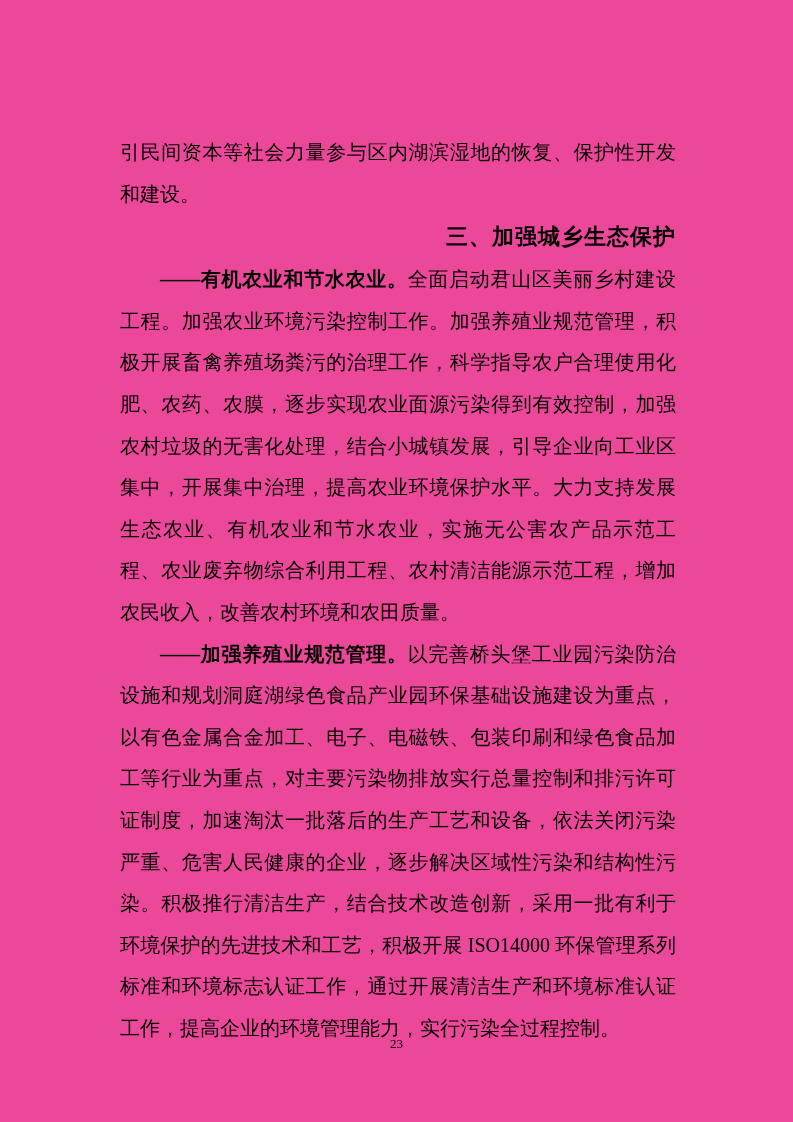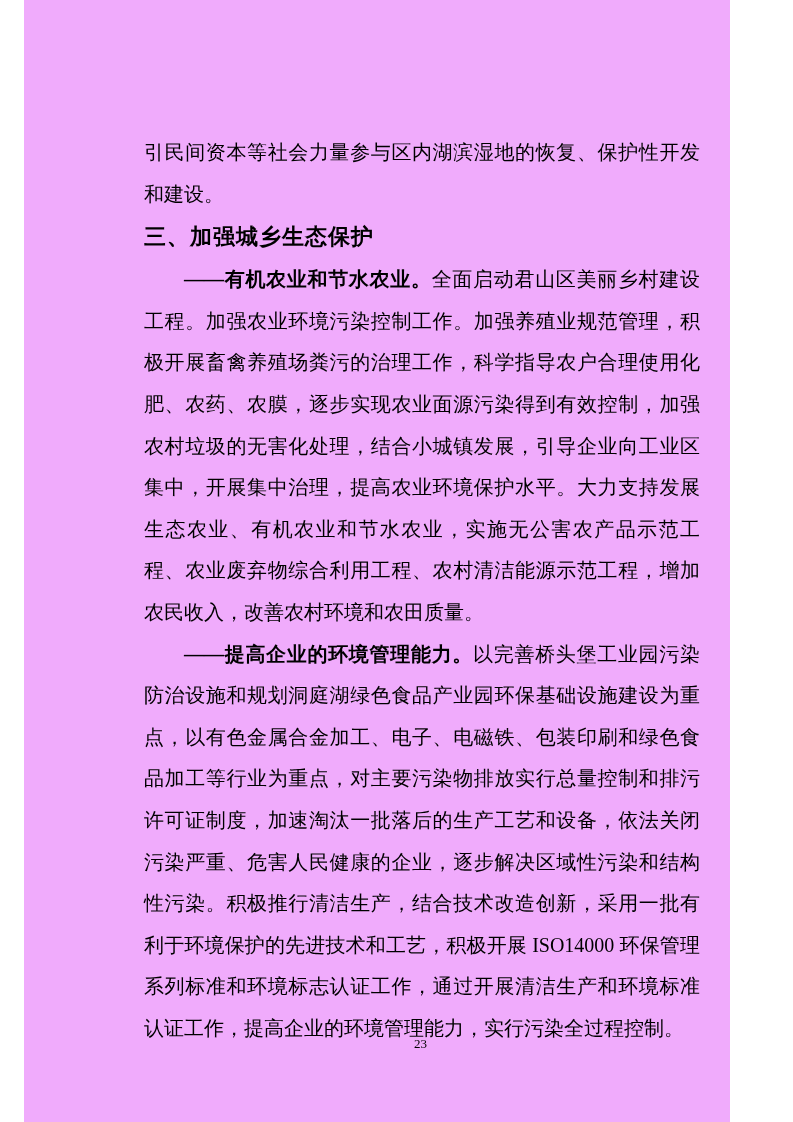--- a/index.html
+++ b/index.html
@@ -2,27 +2,26 @@
 <html><head>
 <meta charset="utf-8">
 <style>
   html, body {
     margin: 0;
     padding: 0;
     background: #ffffff;
   }
   .page {
     position: relative;
-    width: 706px;
+    width: 793px;
     height: 1122px;
-    background: #f0abfc;
+    background: #ec4899;
     overflow: hidden;
     font-family: "Liberation Serif", "DejaVu Serif", serif;
     color: #000000;
-    margin-left: 24px;
   }
   .content {
     position: absolute;
     left: 120px;
     top: 132px;
     width: 556px;
   }
   .body-para {
     margin: 0;
     font-size: 20px;
@@ -33,21 +32,21 @@
   }
   .body-para.indent {
     text-indent: 2em;
   }
   .section-heading {
     margin: 0;
     font-family: Liberation Sans, sans-serif;
     font-weight: bold;
     font-size: 22px;
     line-height: 44px;
-    text-align: left;
+    text-align: right;
     letter-spacing: 1px;
   }
   .para-lead {
     font-weight: bold;
   }
   .page-footer {
     position: absolute;
     left: 0;
     top: 1034px;
     width: 793px;
@@ -64,20 +63,20 @@
 
 <div class="page">
   <div class="content">
 
     <p class="body-para">引民间资本等社会力量参与区内湖滨湿地的恢复、保护性开发和建设。</p>
 
     <h2 class="section-heading">三、加强城乡生态保护</h2>
 
     <p class="body-para indent"><span class="para-lead">——有机农业和节水农业。</span><span>全面启动君山区美丽乡村建设工程。加强农业环境污染控制工作。加强养殖业规范管理，积极开展畜禽养殖场粪污的治理工作，科学指导农户合理使用化肥、农药、农膜，逐步实现农业面源污染得到有效控制，加强农村垃圾的无害化处理，结合小城镇发展，引导企业向工业区集中，开展集中治理，提高农业环境保护水平。大力支持发展生态农业、有机农业和节水农业，实施无公害农产品示范工程、农业废弃物综合利用工程、农村清洁能源示范工程，增加农民收入，改善农村环境和农田质量。</span></p>
 
-    <p class="body-para indent"><span class="para-lead">——提高企业的环境管理能力。</span><span>以完善桥头堡工业园污染防治设施和规划洞庭湖绿色食品产业园环保基础设施建设为重点，以有色金属合金加工、电子、电磁铁、包装印刷和绿色食品加工等行业为重点，对主要污染物排放实行总量控制和排污许可证制度，加速淘汰一批落后的生产工艺和设备，依法关闭污染严重、危害人民健康的企业，逐步解决区域性污染和结构性污染。积极推行清洁生产，结合技术改造创新，采用一批有利于环境保护的先进技术和工艺，积极开展 ISO14000 环保管理系列标准和环境标志认证工作，通过开展清洁生产和环境标准认证工作，提高企业的环境管理能力，实行污染全过程控制。</span></p>
+    <p class="body-para indent"><span class="para-lead">——加强养殖业规范管理。</span><span>以完善桥头堡工业园污染防治设施和规划洞庭湖绿色食品产业园环保基础设施建设为重点，以有色金属合金加工、电子、电磁铁、包装印刷和绿色食品加工等行业为重点，对主要污染物排放实行总量控制和排污许可证制度，加速淘汰一批落后的生产工艺和设备，依法关闭污染严重、危害人民健康的企业，逐步解决区域性污染和结构性污染。积极推行清洁生产，结合技术改造创新，采用一批有利于环境保护的先进技术和工艺，积极开展 ISO14000 环保管理系列标准和环境标志认证工作，通过开展清洁生产和环境标准认证工作，提高企业的环境管理能力，实行污染全过程控制。</span></p>
 
   </div>
 
   <div class="page-footer">
     <span class="page-number">23</span>
   </div>
 </div>
 
 </body></html>

